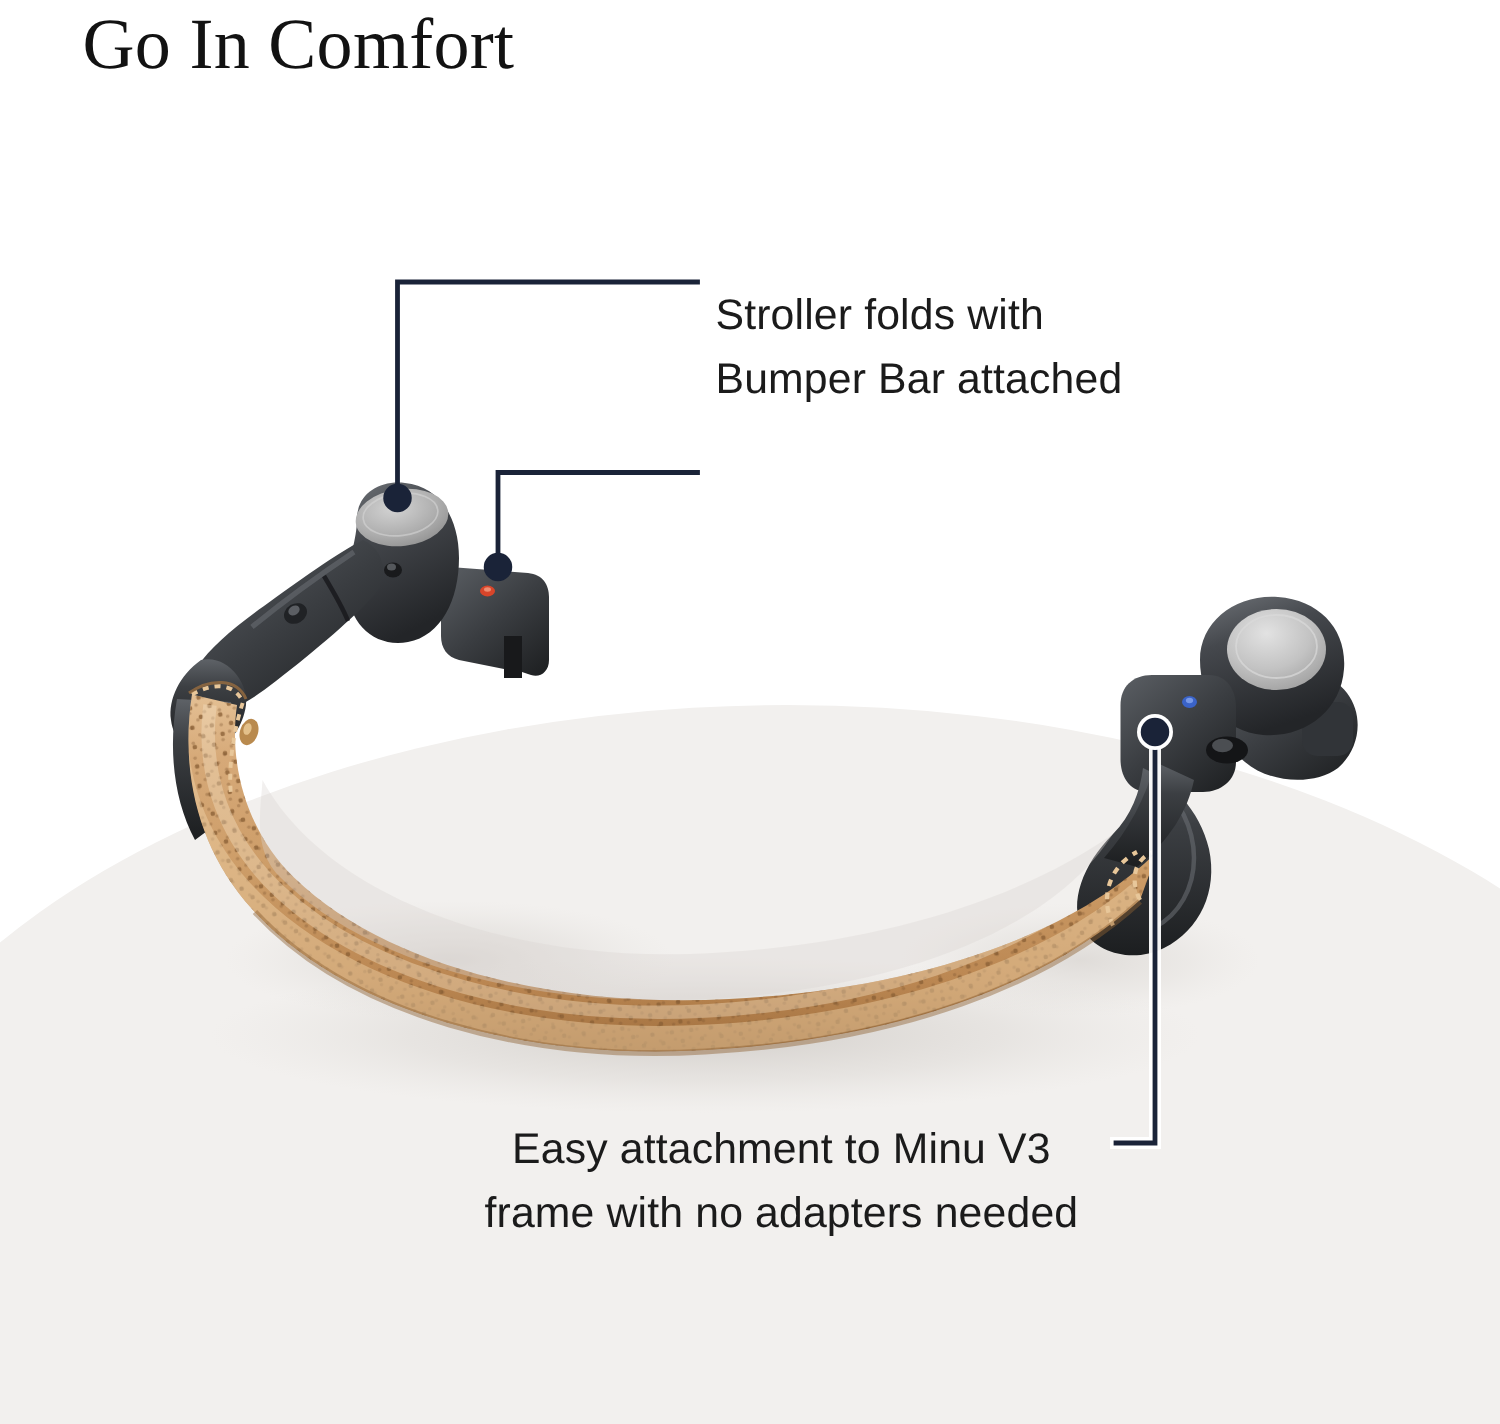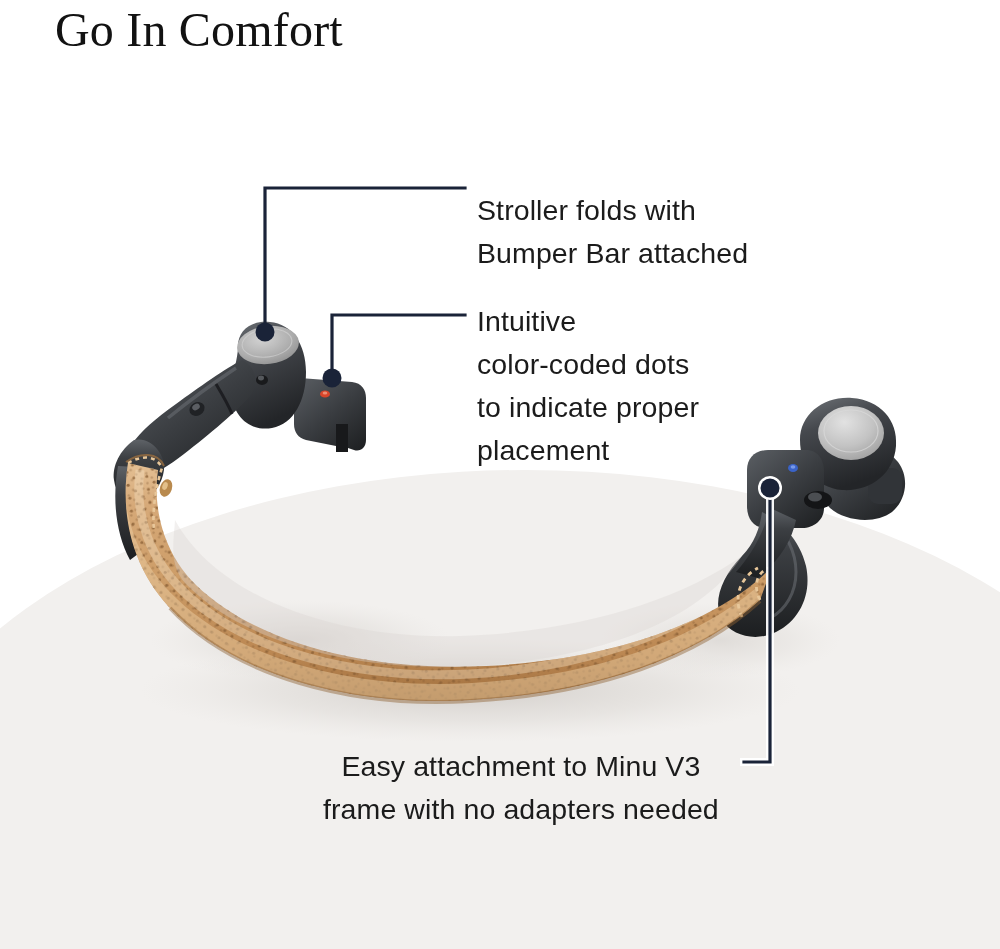--- a/index.html
+++ b/index.html
@@ -270,20 +270,16 @@
       <path d="M770,488 L770,762 L744,762" fill="none" stroke="#1a2338" stroke-width="3.2" stroke-linecap="square"></path>
       <circle cx="770" cy="488" r="12" fill="#ffffff"></circle>
       <circle cx="770" cy="488" r="9.5" fill="#1a2338"></circle>
     </g>
   </svg>
 
   <div class="title">Go In Comfort</div>
 
   <div class="callout" id="callout-1">Stroller folds with
 Bumper Bar attached</div>
-  <div class="callout" id="callout-2">Intuitive
-color-coded dots
-to indicate proper
-placement</div>
   <div class="callout" id="callout-3">Easy attachment to Minu V3
 frame with no adapters needed</div>
 
 </div>
 
 </body></html>

